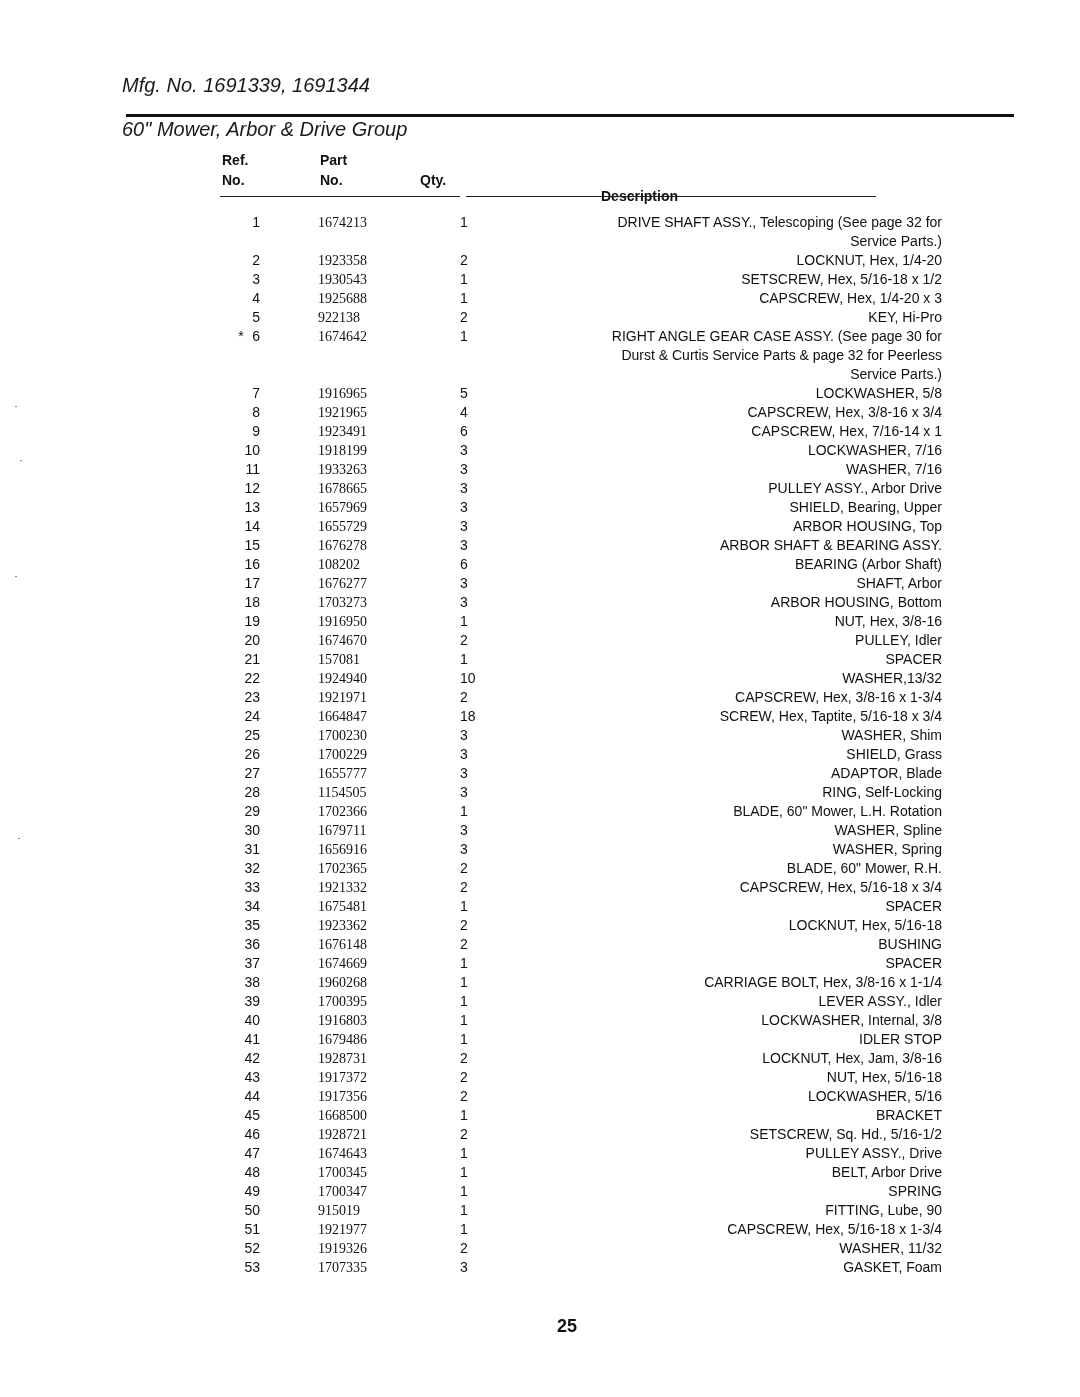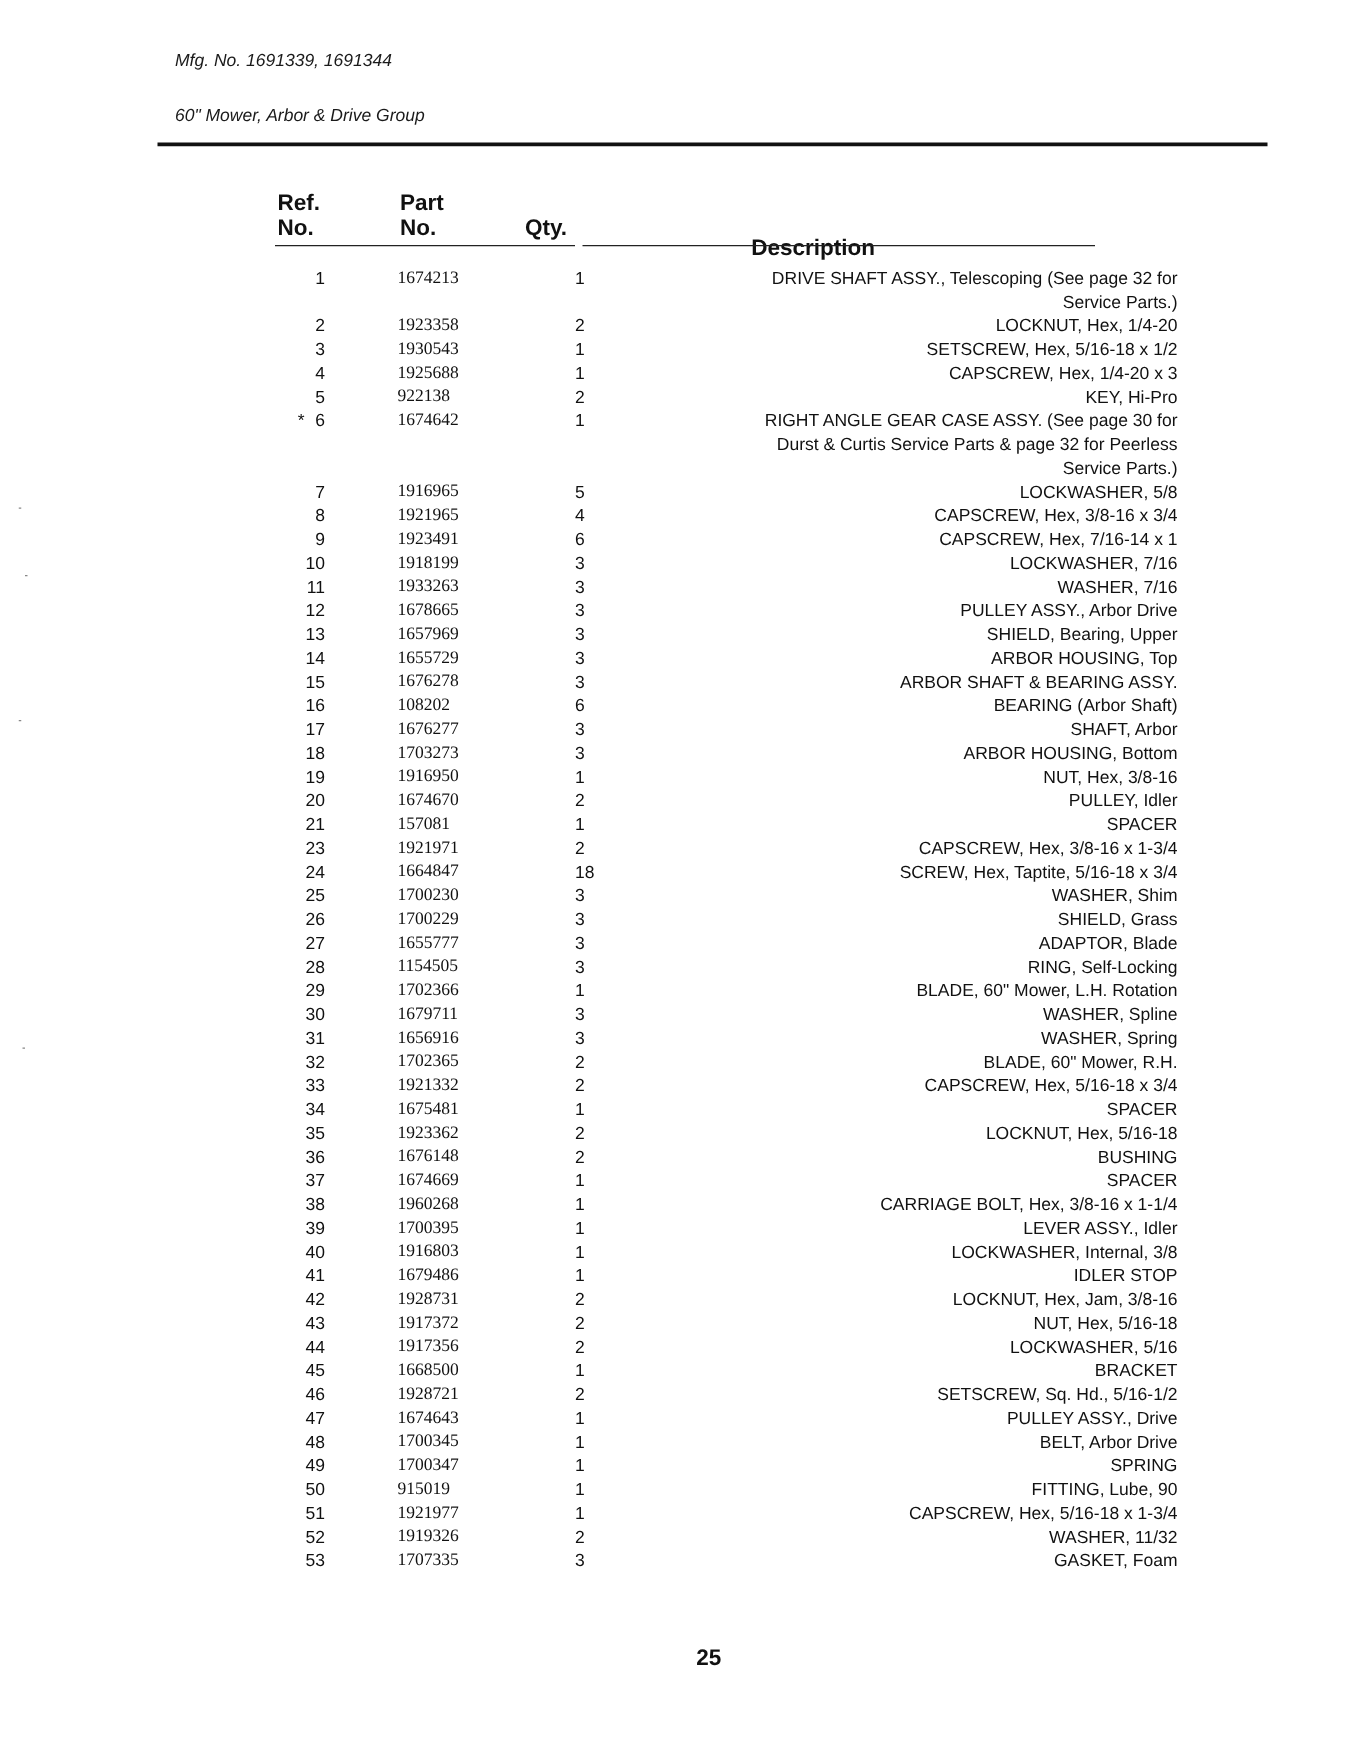--- a/index.html
+++ b/index.html
@@ -1,25 +1,25 @@
 <!DOCTYPE html>
 <html><head>
 <meta charset="utf-8">
 <style>
   html, body { margin: 0; padding: 0; background: #ffffff; }
   body {
     width: 1080px; height: 1397px; position: relative; overflow: hidden;
     font-family: "Liberation Sans", sans-serif; color: #111;
   }
-  .hdr { position: absolute; left: 140px; font-style: italic; font-size: 14px; color: #1a1a1a; }
+  .hdr { position: absolute; left: 122px; font-style: italic; font-size: 20px; color: #1a1a1a; margin-top: 34px; }
   #mfg { top: 40px; }
   #group { top: 84px; }
   .rule-top { position: absolute; top: 114px; left: 126px; width: 888px; height: 3px; background: #111; }
 
-  .colhead { position: absolute; font-size: 18px; font-weight: bold; color: #111; }
+  .colhead { position: absolute; font-size: 14px; font-weight: bold; color: #111; }
   .head-rule { position: absolute; top: 196px; height: 1px; background: #222; }
 
   table.parts { position: absolute; top: 213px; left: 220px; border-collapse: collapse; font-size: 14px; color: #111; }
   table.parts td { padding: 0; vertical-align: top; line-height: 19px; height: 19px; }
   td.ref { width: 40px; text-align: right; padding-right: 0; }
   td.part { width: 142px; padding-left: 58px !important; font-family: Liberation Serif, serif; }
   td.qty { width: 92px; }
   td.desc { width: 390px; text-align: right; }
   .star { position: absolute; margin-left: -14px; }
   .ref-wrap { position: relative; display: inline-block; }
@@ -183,20 +183,26 @@
         <td class="qty">2</td>
         <td class="desc">PULLEY, Idler</td>
       </tr>
       <tr>
         <td class="ref"><span class="ref-wrap"><span>21</span></span></td>
         <td class="part">157081</td>
         <td class="qty">1</td>
         <td class="desc">SPACER</td>
       </tr>
       <tr>
+        <td class="ref"><span class="ref-wrap"><span>22</span></span></td>
+        <td class="part">1924940</td>
+        <td class="qty">10</td>
+        <td class="desc">WASHER,13/32</td>
+      </tr>
+      <tr>
         <td class="ref"><span class="ref-wrap"><span>23</span></span></td>
         <td class="part">1921971</td>
         <td class="qty">2</td>
         <td class="desc">CAPSCREW, Hex, 3/8-16 x 1-3/4</td>
       </tr>
       <tr>
         <td class="ref"><span class="ref-wrap"><span>24</span></span></td>
         <td class="part">1664847</td>
         <td class="qty">18</td>
         <td class="desc">SCREW, Hex, Taptite, 5/16-18 x 3/4</td>

